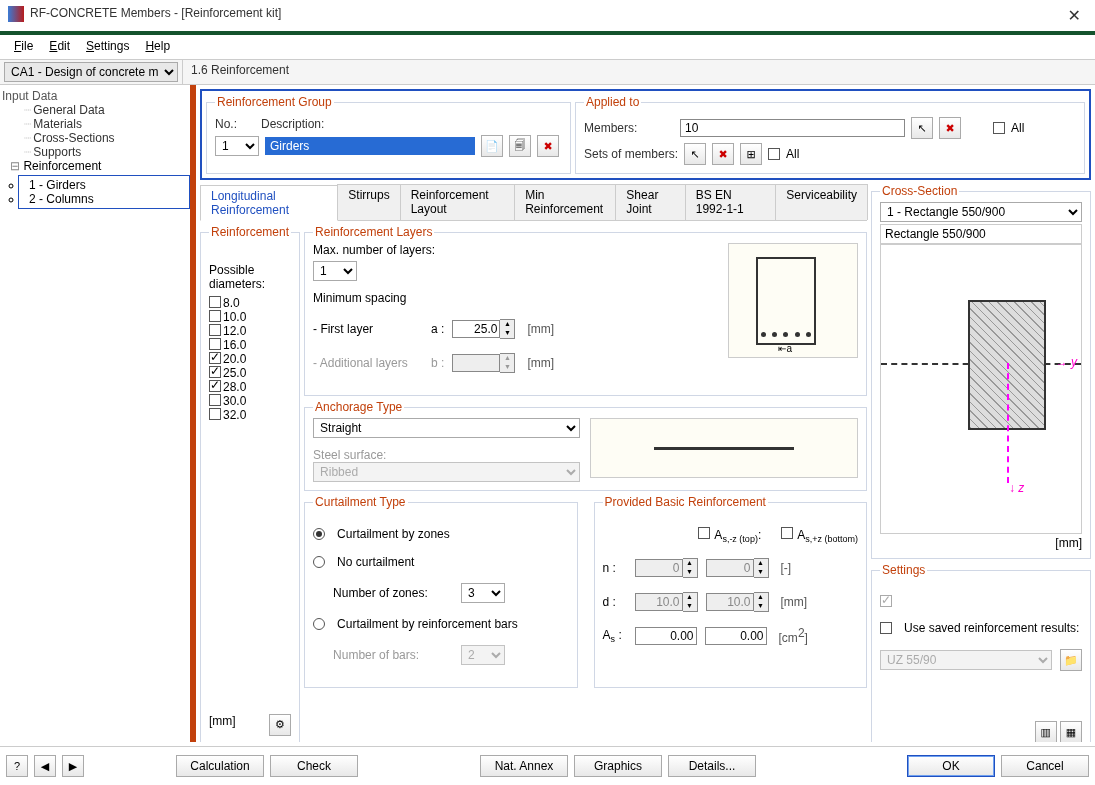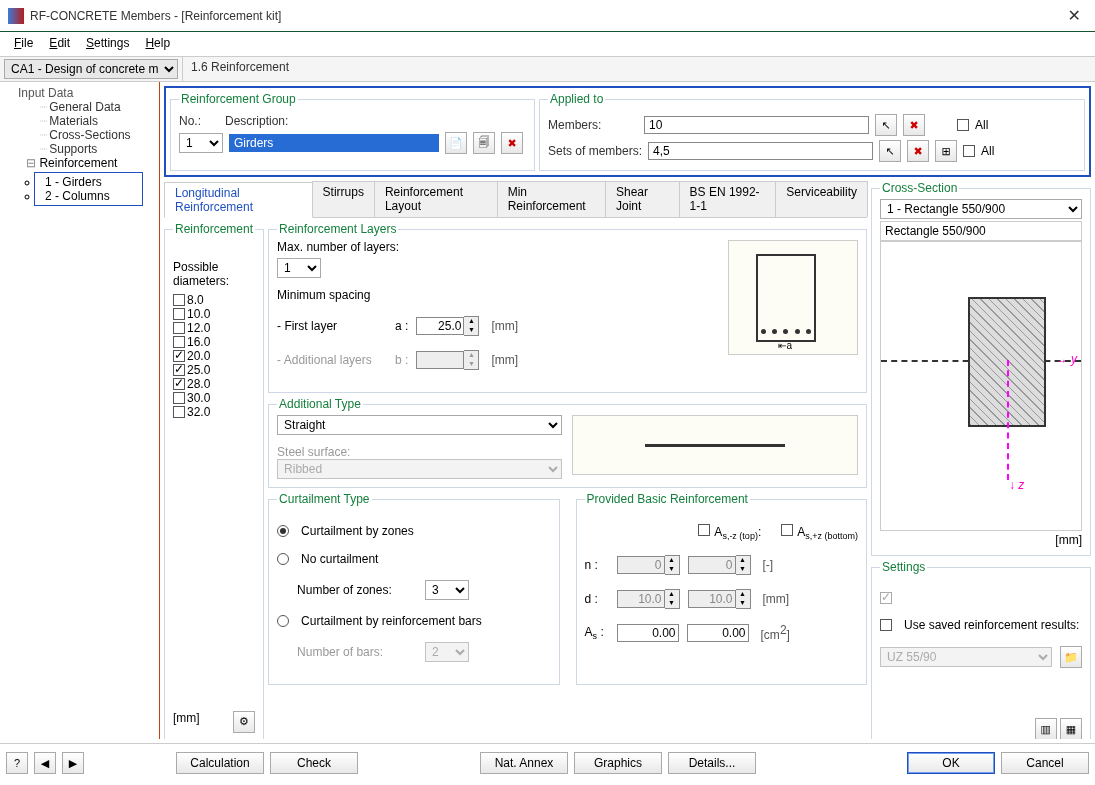--- a/index.html
+++ b/index.html
@@ -1,59 +1,59 @@
 <!DOCTYPE html>
 <html><head>
 <meta charset="utf-8">
 <style>
 * { box-sizing: border-box; margin: 0; padding: 0; font-family: "Segoe UI", Tahoma, sans-serif; font-size: 12px; }
 body { background: #fff; width: 1095px; height: 785px; overflow: hidden; }
-.titlebar { display: flex; align-items: center; padding: 6px 8px; border-bottom: 1px solid #14532d; }
+.titlebar { display: flex; padding: 6px 8px; border-bottom: 4px solid #14532d; }
 .titlebar .icon { width: 16px; height: 16px; background: linear-gradient(90deg,#3a7bd5,#b71c1c); margin-right: 6px; }
 .titlebar .title { flex: 1; color: #333; }
 .titlebar .close { font-size: 16px; color: #333; cursor: pointer; padding: 0 6px; }
 .menubar { display: flex; gap: 4px; padding: 2px 8px 4px 8px; }
 .menubar span { padding: 2px 6px; cursor: pointer; }
 .menubar span:first-letter { text-decoration: underline; }
 .toolbar-row { display:flex; border-top:1px solid #ccc; border-bottom:1px solid #ccc; background:#f5f5f5; }
 .case-select { width: 183px; padding: 2px 4px; border-right:1px solid #ccc; }
 .case-select select { width:100%; border:1px solid #aaa; padding:1px 2px; background:#e8e8e8; }
 .section-title { padding: 3px 8px; color:#333; font-weight:500; }
 .main { display:flex; height: calc(785px - 128px); }
-.nav { width:160px; border-right:1px solid #c2410c; padding:4px 16px; overflow:hidden; }
+.nav { width:196px; border-right:6px solid #c2410c; padding:4px 0; overflow:hidden; }
 .nav-tree { list-style:none; }
 .nav-tree li { padding:0px 2px; white-space:nowrap; cursor:pointer; }
 .nav-tree .root { color:#555; }
 .nav-tree .child { padding-left:24px; color:#333; }
 .nav-tree .child::before { content:'┈'; color:#ccc; margin-right:2px; }
 .nav-tree .exp::before { content:'⊟ '; color:#888; }
 .nav-tree .selgroup { border:1px solid #2050c0; padding:2px 4px; margin:2px 0 0 18px; }
 .nav-tree .selgroup li { padding-left:6px; }
 .content { flex:1; padding:4px; overflow:hidden; }
 .toprow { display:flex; gap:4px; border:2px solid #2050c0; padding:4px; margin-bottom:4px; }
 fieldset { border:1px solid #d0d7e5; padding:4px 8px 8px 8px; }
-fieldset legend { color:#15803d; padding:0 2px; font-size:12px; }
+fieldset legend { color:#c2410c; padding:0 2px; font-size:12px; }
 .fgrow { flex:1; }
 .row-line { display:flex; align-items:center; gap:6px; margin-top:4px; }
 .lbl { color:#333; min-width:40px; }
 .lbl2 { color:#333; min-width:90px; }
 select.small { border:1px solid #aaa; padding:1px 2px; background:#fff; }
 input.txt { border:1px solid #276bd4; padding:1px 4px; background:#fff; }
 input.txt.sel { background:#fff; color:#000; }
 .iconbtn { width:22px; height:22px; border:1px solid #aaa; background:linear-gradient(#fff,#e8e8e8); display:inline-flex; align-items:center; justify-content:center; cursor:pointer; font-size:11px; }
 .iconbtn.red { color:#c00; }
 input.memb { width:225px; border:1px solid #888; padding:1px 4px; }
 .chk { display:flex; align-items:center; gap:2px; }
 .tabs { display:flex; border-bottom:1px solid #ccc; }
 .tab { padding:3px 10px; border:1px solid #ccc; border-bottom:none; background:#f0f0f0; cursor:pointer; margin-right:-1px; }
 .tab.active { background:#fff; border-bottom:1px solid #fff; position:relative; top:1px; color:#2050c0; }
 .tabbody { display:flex; gap:4px; padding-top:4px; }
 .col-reinf { width:78px; }
 .diamlist { list-style:none; margin-top:4px; }
-.diamlist li { display:flex; align-items:center; gap:2px; padding:0px 0; }
+.diamlist li { display:flex; align-items:flex-start; gap:2px; padding:0px 0; }
 .diamlist .cb { width:12px; height:12px; border:1px solid #555; display:inline-block; position:relative; }
 .diamlist .cb.checked::after { content:'✓'; position:absolute; top:-3px; left:0; font-size:12px; }
 .col-mid { flex:1; display:flex; flex-direction:column; gap:4px; }
 .spin { width:48px; text-align:right; border:1px solid #888; padding:1px 2px; }
 .spinwrap { display:inline-flex; align-items:center; }
 .spinbtns { display:flex; flex-direction:column; border:1px solid #888; border-left:none; }
 .spinbtns span { width:14px; height:9px; font-size:7px; line-height:7px; text-align:center; background:#eee; cursor:pointer; }
 .unit { color:#555; margin-left:4px; }
 .preview { width:130px; height:115px; background:#fefdf5; border:1px solid #ccc; display:flex; align-items:center; justify-content:center; }
 .rect { width:60px; height:88px; border:2px solid #333; position:relative; }
@@ -149,21 +149,20 @@
           <span class="iconbtn">↖</span>
           <span class="iconbtn red">✖</span>
           <div style="width:20px;"></div>
           <span class="chk">
               <span class="cb2"></span>
               <span>All</span>
             </span>
         </div>
         <div class="row-line">
           <span class="lbl2">Sets of members:</span>
-          <input class="memb" value="4,5" style="">
           <span class="iconbtn">↖</span>
           <span class="iconbtn red">✖</span>
           <span class="iconbtn">⊞</span>
           <span class="chk">
               <span class="cb2"></span>
               <span>All</span>
             </span>
         </div>
       </fieldset>
     </div>
@@ -270,21 +269,21 @@
                         <span></span>
                         <span></span>
                       </div>
                     </div>
                   <span style="position:relative;top:48px;left:-38px;font-size:10px;">⇤a</span>
                 </div>
               </div>
             </fieldset>
 
             <fieldset>
-              <legend>Additional Type</legend>
+              <legend>Anchorage Type</legend>
               <div style="display:flex; gap:10px;">
                 <div style="flex:1;">
                   <select class="small" style="width:100%;"><option>Straight</option></select>
                   <div style="margin-top:10px;" class="disabled">Steel surface:</div>
                   <select class="small disabled" style="width:100%;" disabled=""><option>Ribbed</option></select>
                 </div>
                 <div class="anchor-prev">
                     <div class="bar"></div>
                   </div>
               </div>

